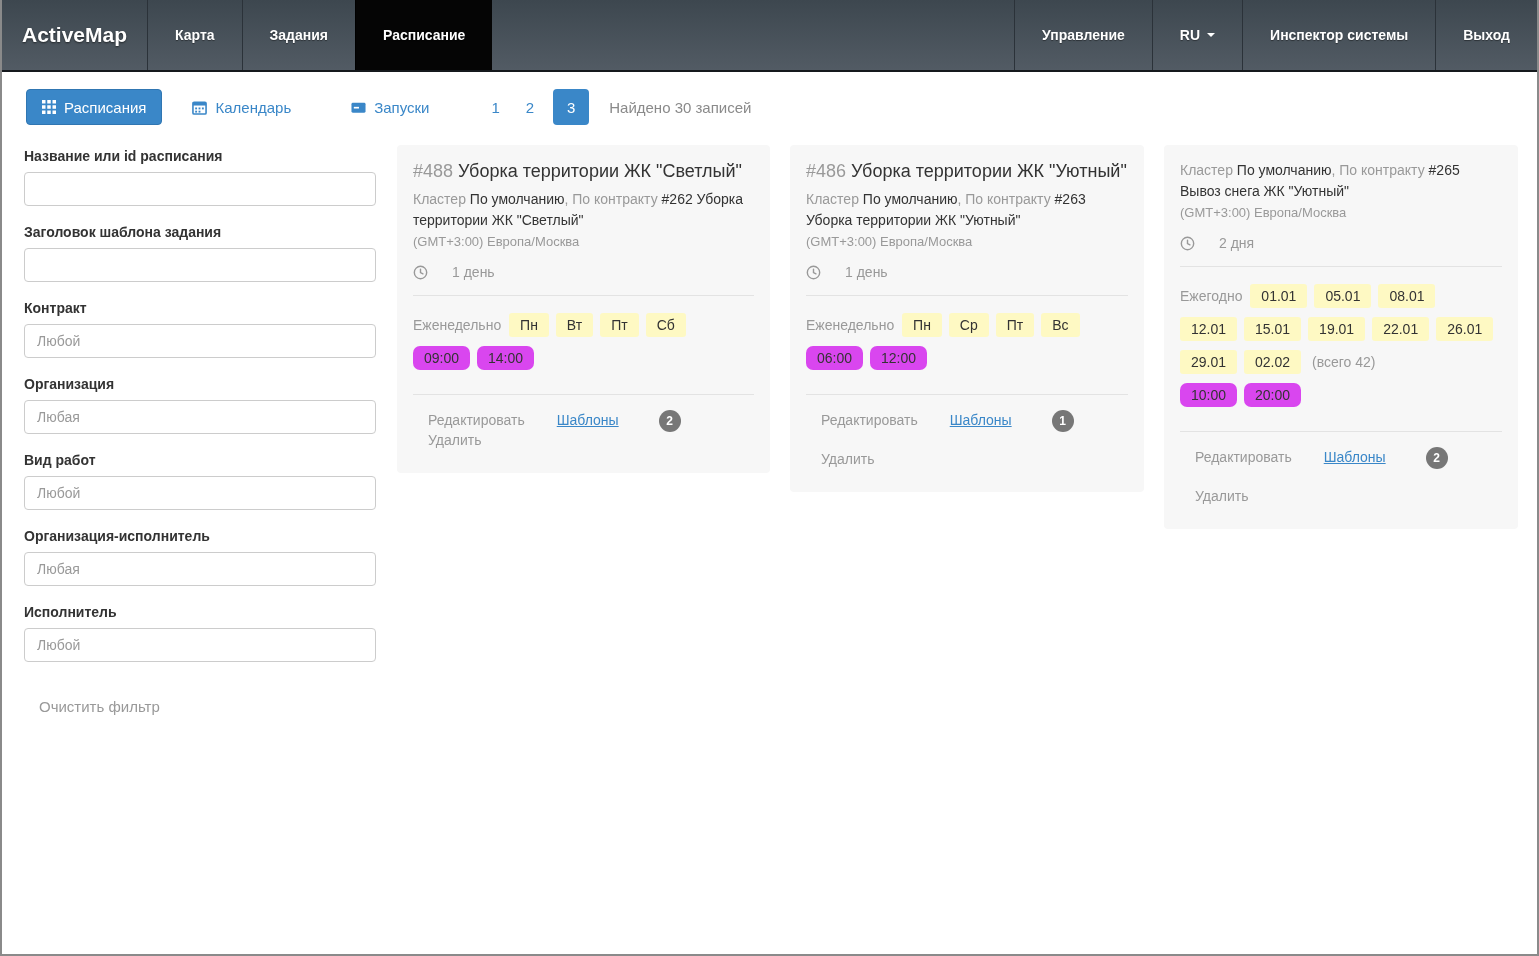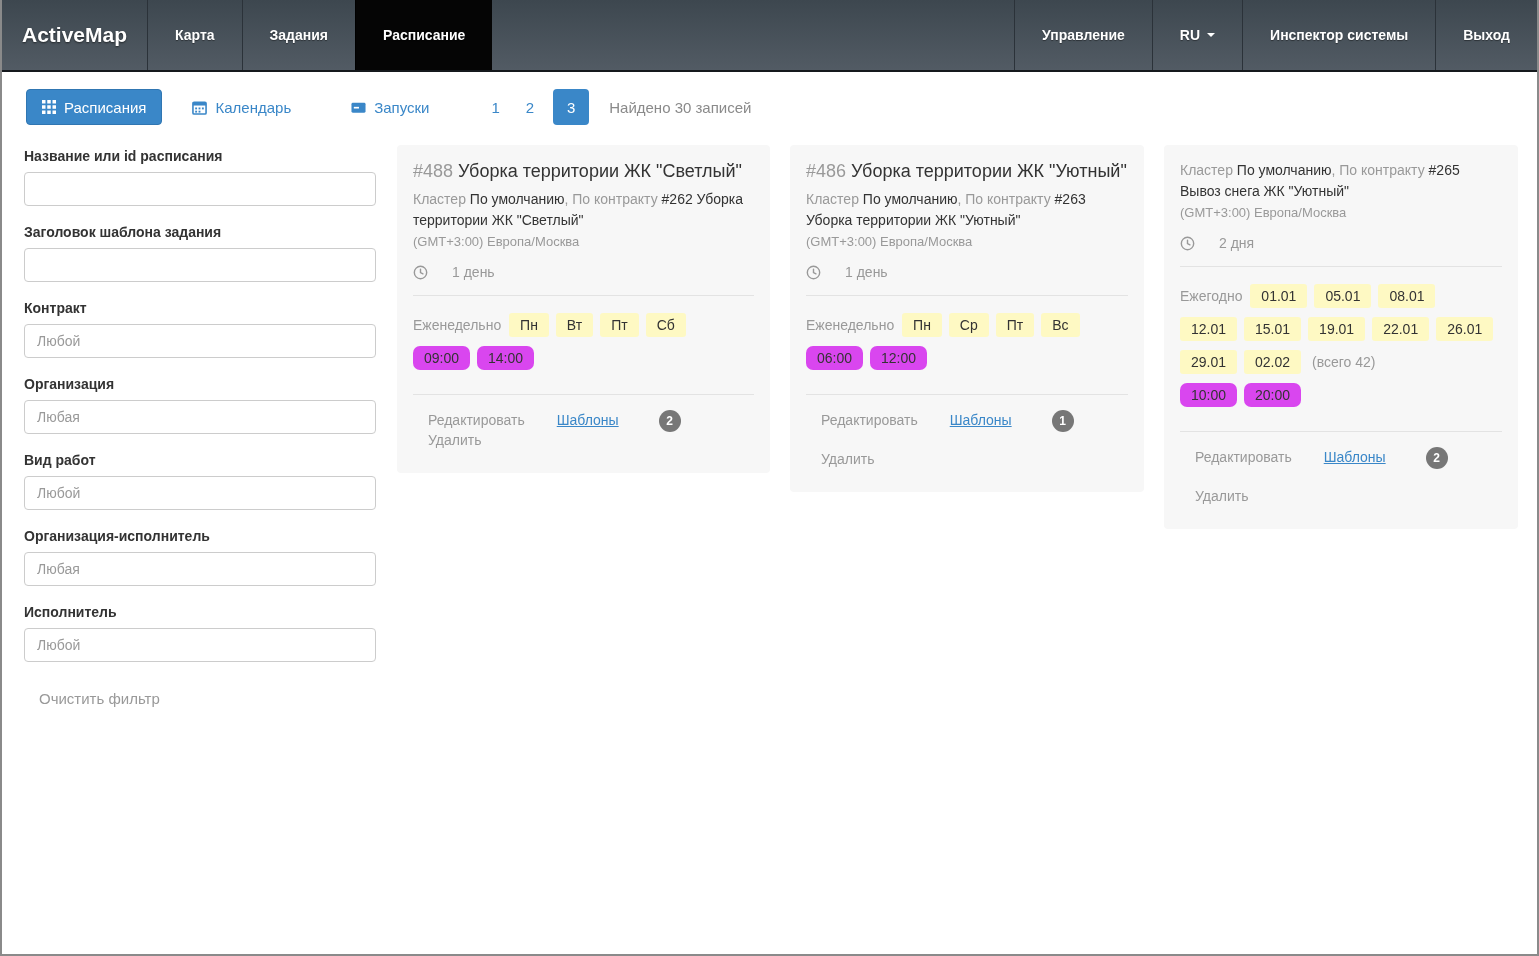--- a/index.html
+++ b/index.html
@@ -74,21 +74,21 @@
     font-size:14px; font-weight:bold; color:#333;
     margin:18px 0 8px 0;
   }
   .filter-input {
     width:100%; height:34px; font-size:14px; color:#555;
     border:1px solid #ccc; border-radius:4px; padding:0 12px;
     outline:none; font-family:inherit;
   }
   .filter-input::placeholder { color:#999; opacity:1; }
   .clear-filter {
-    display:inline-block; margin:28px 0 0 15px;
+    display:inline-block; margin:36px 0 0 15px;
     color:#999; font-size:15px; cursor:pointer;
   }
   .cards {
     display:flex; align-items:flex-start; gap:20px;
     margin:15px 0 0 21px;
   }
   
   .card {
     background:#f7f7f7; border-radius:4px;
     padding:15px 16px 6px 16px;

